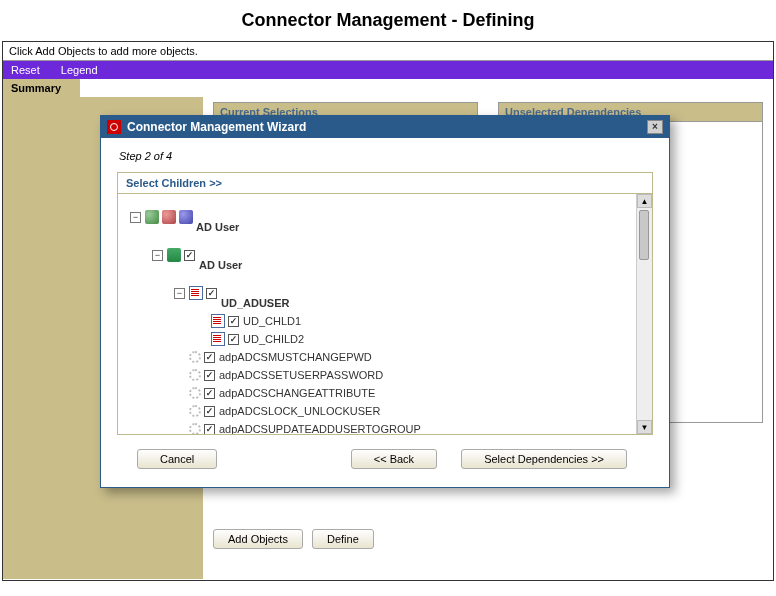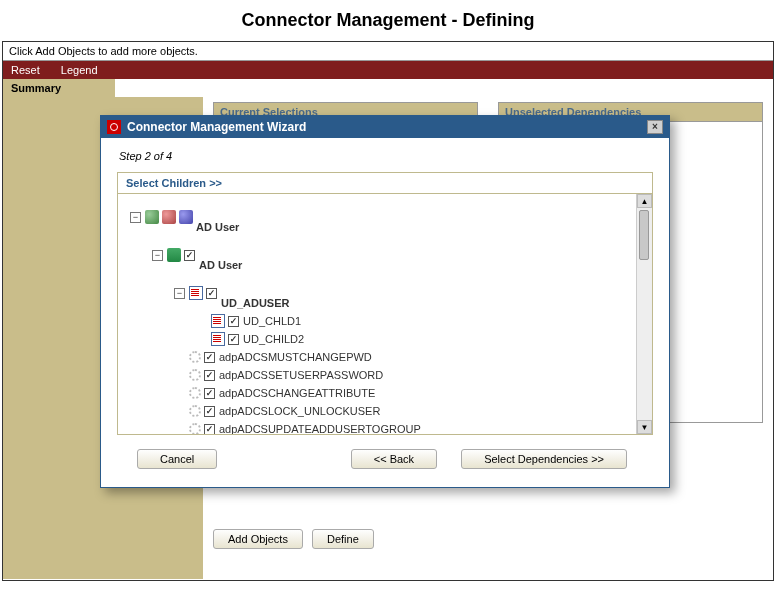--- a/index.html
+++ b/index.html
@@ -1,22 +1,22 @@
 <!DOCTYPE html>
 <html><head>
 <meta charset="utf-8">
 <style>
   * { box-sizing: border-box; margin: 0; padding: 0; }
   body { font-family: Arial, sans-serif; font-size: 11px; background: #fff; width: 776px; height: 596px; position: relative; }
   .page-title { text-align: center; font-weight: bold; font-size: 18px; padding: 10px 0; }
   .main-frame { border: 1px solid #333; margin: 0 2px; height: 540px; position: relative; background: #fff; }
   .hint-bar { padding: 3px 6px; font-size: 11px; border-bottom: 1px solid #999; }
-  .menu-bar { background: #7f1d1d; color: #fff; padding: 3px 8px; font-size: 11px; }
+  .menu-bar { background: #6d28d9; color: #fff; padding: 3px 8px; font-size: 11px; }
   .menu-bar span { margin-right: 18px; cursor: pointer; }
-  .summary-tab { background: #c9bd8a; padding: 3px 8px; font-weight: bold; font-size: 11px; width: 112px; }
+  .summary-tab { background: #c9bd8a; padding: 3px 8px; font-weight: bold; font-size: 11px; width: 77px; }
   .main-layout { display: flex; height: calc(100% - 56px); }
   .sidebar { width: 200px; background: #c9bd8a; }
   .content { flex: 1; padding: 5px 10px; position: relative; }
   .panel-row { display: flex; gap: 20px; }
   .panel { flex: 1; border: 1px solid #999; }
   .panel-hdr { background: #c9bd8a; color: #4a6a8a; font-weight: bold; padding: 3px 6px; border-bottom: 1px solid #999; font-size: 11px; }
   .panel-body { min-height: 300px; background: #fff; }
   .action-row { margin-top: 300px; }
   .btn { background: linear-gradient(#fefefe,#e8e4d0); border: 1px solid #aaa; border-radius: 3px; padding: 3px 14px; font-size: 11px; cursor: pointer; margin-right: 6px; }
   .btn-wide { padding: 3px 22px; }

